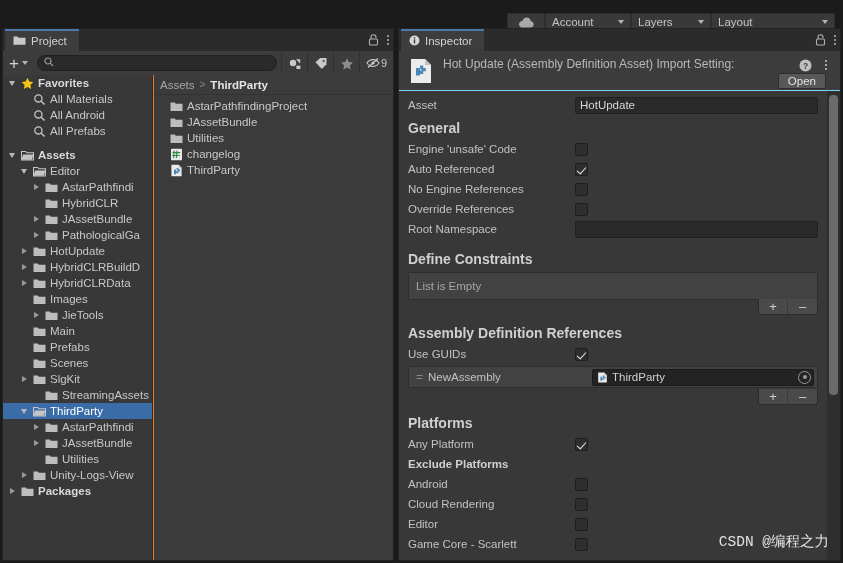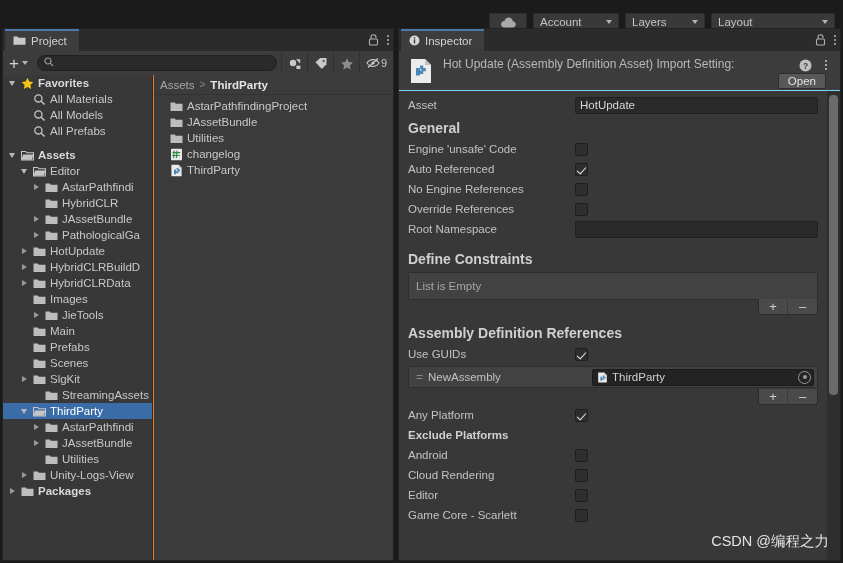--- a/index.html
+++ b/index.html
@@ -13,21 +13,21 @@
     overflow: hidden;
     -webkit-font-smoothing: antialiased;
   }
   #app { position: relative; width: 843px; height: 563px; }
 
   
   .top-bar {
     position: absolute; left: 0; top: 0; width: 843px; height: 44px;
     background: #1b1b1b;
     display: flex; align-items: center; justify-content: flex-end;
-    padding-right: 8px; gap: 6px;
+    padding-right: 8px; 
   }
   .tb-btn {
     height: 19px; background: #393939; border: 1px solid #2d2d2d; border-radius: 2px;
     display: flex; align-items: center; color: #c4c4c4; font-size: 11.5px;
     padding: 0 6px; cursor: default; user-select: none;
   }
   .tb-cloud { width: 38px; justify-content: center; }
   .tb-cloud svg { display: block; }
   .tb-drop { justify-content: space-between; }
   .tb-drop .lbl { padding-right: 10px; }
@@ -199,21 +199,21 @@
   }
   .pm-grp div {
     width: 29px; display: flex; align-items: center; justify-content: center;
     color: #d2d2d2; font-size: 13px; cursor: default;
   }
   .pm-grp div:first-child { border-right: 1px solid #3a3a3a; }
 
   .watermark {
     position: absolute; right: 14px; bottom: 12px; color: #f0f0f0;
     font-size: 14.5px; opacity: .92; pointer-events: none;
-    font-family: Liberation Sans, sans-serif;
+    font-family: Liberation Mono, monospace;
   }
 </style>
 </head>
 <body>
 
 <div id="app">
 
   <div class="top-bar">
     <div class="tb-btn tb-cloud">
       <span>
@@ -327,21 +327,21 @@
             <span>All Materials</span>
           </div>
           <div class="row" style="padding-left: 16px;">
             <span class="arrow "></span>
             <span style="display: flex; width: 13px; height: 13px; flex: 0 0 13px;">
               <svg class="ico" viewBox="0 0 13 13">
                 <circle cx="5.4" cy="5.4" r="3.6" fill="none" stroke="#c4c4c4" stroke-width="1.3"></circle>
                 <line x1="8.2" y1="8.2" x2="11.6" y2="11.6" stroke="#c4c4c4" stroke-width="1.4"></line>
               </svg>
             </span>
-            <span>All Models</span>
+            <span>All Android</span>
           </div>
           <div class="row" style="padding-left: 16px;">
             <span class="arrow "></span>
             <span style="display: flex; width: 13px; height: 13px; flex: 0 0 13px;">
               <svg class="ico" viewBox="0 0 13 13">
                 <circle cx="5.4" cy="5.4" r="3.6" fill="none" stroke="#c4c4c4" stroke-width="1.3"></circle>
                 <line x1="8.2" y1="8.2" x2="11.6" y2="11.6" stroke="#c4c4c4" stroke-width="1.4"></line>
               </svg>
             </span>
             <span>All Prefabs</span>
@@ -722,20 +722,21 @@
             </span>
           </div>
         </div>
       <div class="pm-bar" style="margin-top:1px;">
         <div class="pm-grp">
           <div>+</div>
           <div>–</div>
         </div>
       </div>
 
+      <div class="sec-hdr" style="padding-top:10px;">Platforms</div>
       <div class="field">
         <span class="lbl">Any Platform</span>
         <span class="cbx on"></span>
       </div>
       <div class="field">
         <span class="lbl b">Exclude Platforms</span>
       </div>
       <div id="platform-rows">
           <div class="field">
             <span class="lbl">Android</span>

